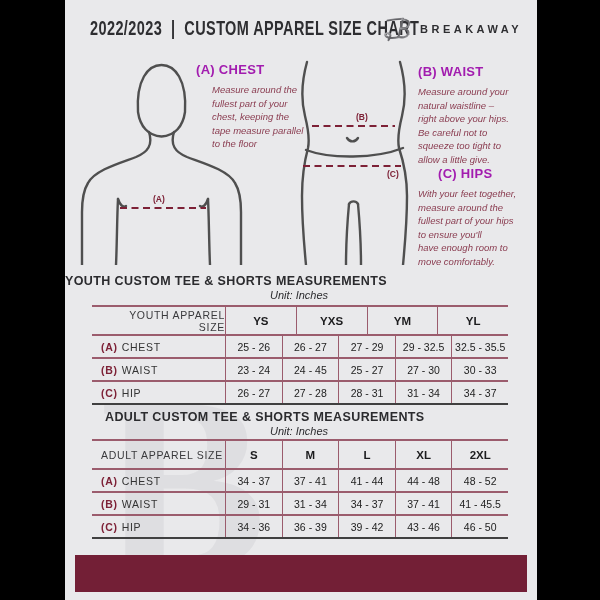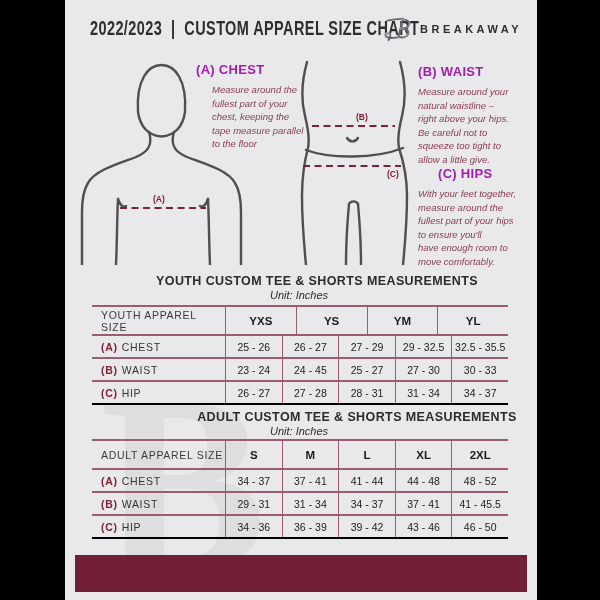--- a/index.html
+++ b/index.html
@@ -17,27 +17,27 @@
   .fig{position:absolute;}
   .fig1{left:15px;top:58px;width:175px;height:207px;}
   .fig2{left:235px;top:58px;width:115px;height:207px;}
   .marker{position:absolute;font-size:8.5px;font-weight:700;color:#7d2136;z-index:2;}
 
   .guide-head{position:absolute;font-size:13px;font-weight:700;color:#a21caf;letter-spacing:0.3px;}
   .guide-body{position:absolute;font-size:9.5px;font-style:italic;color:#8a3c50;line-height:13.5px;
               white-space:pre-line;}
 
   
-  .sec-title{position:absolute;left:0;width:472px;text-align:center;font-size:12.5px;font-weight:700;
-             color:#2b2b2e;letter-spacing:0.4px;z-index:1;margin-left:16px;}
+  .sec-title{position:absolute;left:0;width:472px;text-align:left;font-size:12.5px;font-weight:700;
+             color:#2b2b2e;letter-spacing:0.4px;z-index:1;}
   .sec-unit{position:absolute;left:0;width:468px;text-align:center;font-size:11px;font-style:italic;
             color:#2b2b2e;z-index:1;}
 
   
-  .size-table{position:absolute;left:27px;width:416px;border-bottom:2px solid #000000;z-index:1;}
+  .size-table{position:absolute;left:27px;width:416px;border-bottom:2px solid #404040;z-index:1;text-align:right;}
   .t-row{display:flex;border-top:2px solid #9b5c6d;}
   .t-row.t-head{height:27px;}
   .t-row.t-data{height:21px;}
   .t-label-cell{width:133px;display:flex;align-items:center;padding-left:9px;box-sizing:border-box;
                 font-size:10.5px;color:#333;letter-spacing:0.7px;}
   .t-head .t-label-cell{font-size:10.5px;color:#3a3a3d;}
   .t-cell{flex:1;display:flex;align-items:center;justify-content:center;border-left:1px solid #9b5c6d;
           font-size:10.5px;color:#222;}
   .t-head .t-cell{font-weight:700;font-size:11.5px;color:#1c1c1e;}
   .t-prefix{color:#7d2136;font-weight:700;margin-right:4px;}
@@ -113,22 +113,22 @@
     <div class="guide-head" style="left:357px;top:166px;margin-left:16px;">(C) HIPS</div>
     <div class="guide-body" style="left:353px;top:187px;width:102px;">With your feet together, measure around the fullest part of your hips to ensure you'll
 have enough room to move comfortably.</div>
 
     <div class="sec-title" style="top:274px;">YOUTH CUSTOM TEE &amp; SHORTS MEASUREMENTS</div>
     <div class="sec-unit" style="top:289px;">Unit: Inches</div>
 
     <div class="size-table" style="top:305px;">
       <div class="t-row t-head">
         <div class="t-label-cell">YOUTH APPAREL SIZE</div>
+        <div class="t-cell">YS</div>
         <div class="t-cell">YXS</div>
-        <div class="t-cell">YS</div>
         <div class="t-cell">YM</div>
         <div class="t-cell">YL</div>
       </div>
       <div class="t-row t-data">
         <div class="t-label-cell">
           <span class="t-prefix">(A)</span>
           <span>CHEST</span>
         </div>
         <div class="t-cell">25 - 26</div>
         <div class="t-cell">26 - 27</div>

